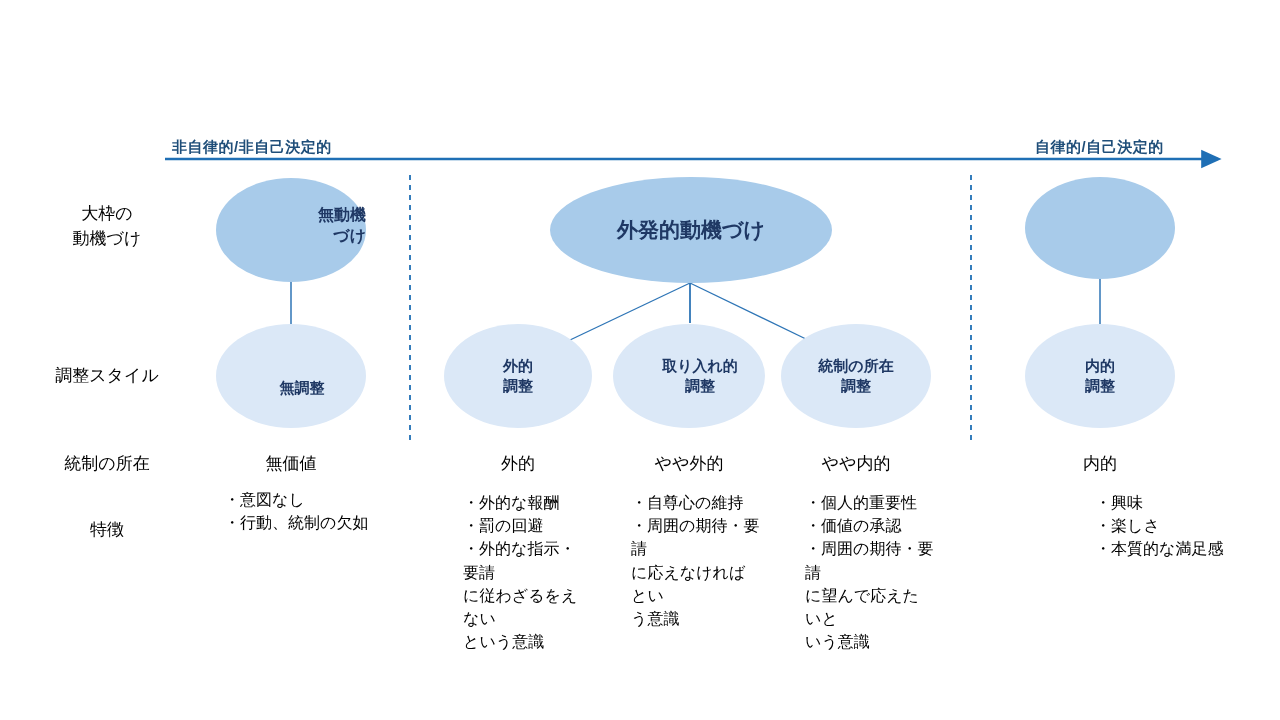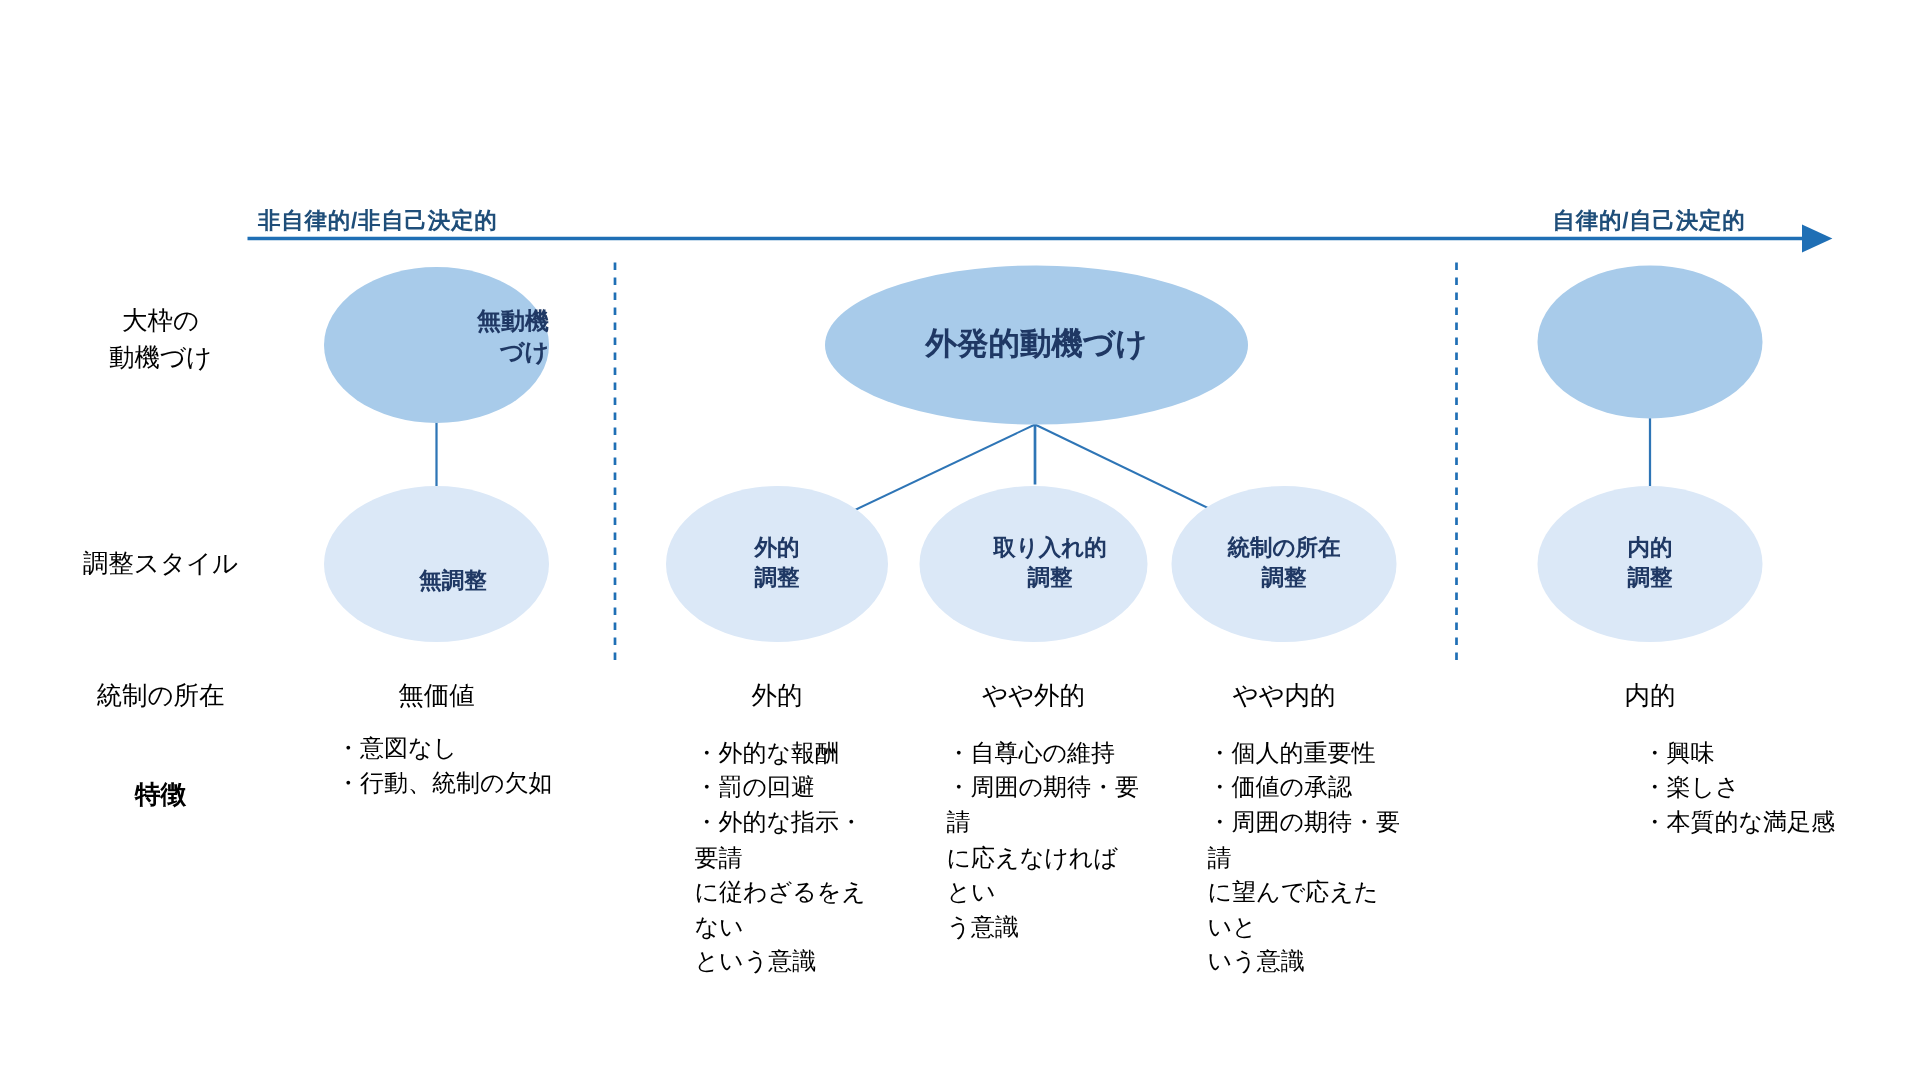--- a/index.html
+++ b/index.html
@@ -120,21 +120,21 @@
     <ellipse cx="1100" cy="376" rx="75" ry="52" fill="#DBE8F7"></ellipse>
   </svg>
 
   <div class="axis-label" style="left:172px; top:138px;">非自律的/非自己決定的</div>
   <div class="axis-label" style="left:1035px; top:138px;">自律的/自己決定的</div>
 
   <div class="row-label" style="left:22px; top:202px;">大枠の
 動機づけ</div>
   <div class="row-label" style="left:22px; top:364px;">調整スタイル</div>
   <div class="row-label" style="left:22px; top:452px;">統制の所在</div>
-  <div class="row-label" style="left:22px; top:518px;font-weight:bold;">特徴</div>
+  <div class="row-label" style="left:22px; top:518px;">特徴</div>
 
   <div class="bubble-text tier1" style="left:216px; top:205px; width:150px;">無動機
 づけ</div>
   <div class="bubble-text tier1-wide" style="left:551px; top:216px; width:280px;">外発的動機づけ</div>
 
   <div class="bubble-text tier2" style="left:216px; top:350px; width:172px;margin-top:28px;">無調整</div>
   <div class="bubble-text tier2" style="left:443px; top:356px; width:150px;">外的
 調整</div>
   <div class="bubble-text tier2" style="left:614px; top:356px; width:172px;">取り入れ的
 調整</div>

